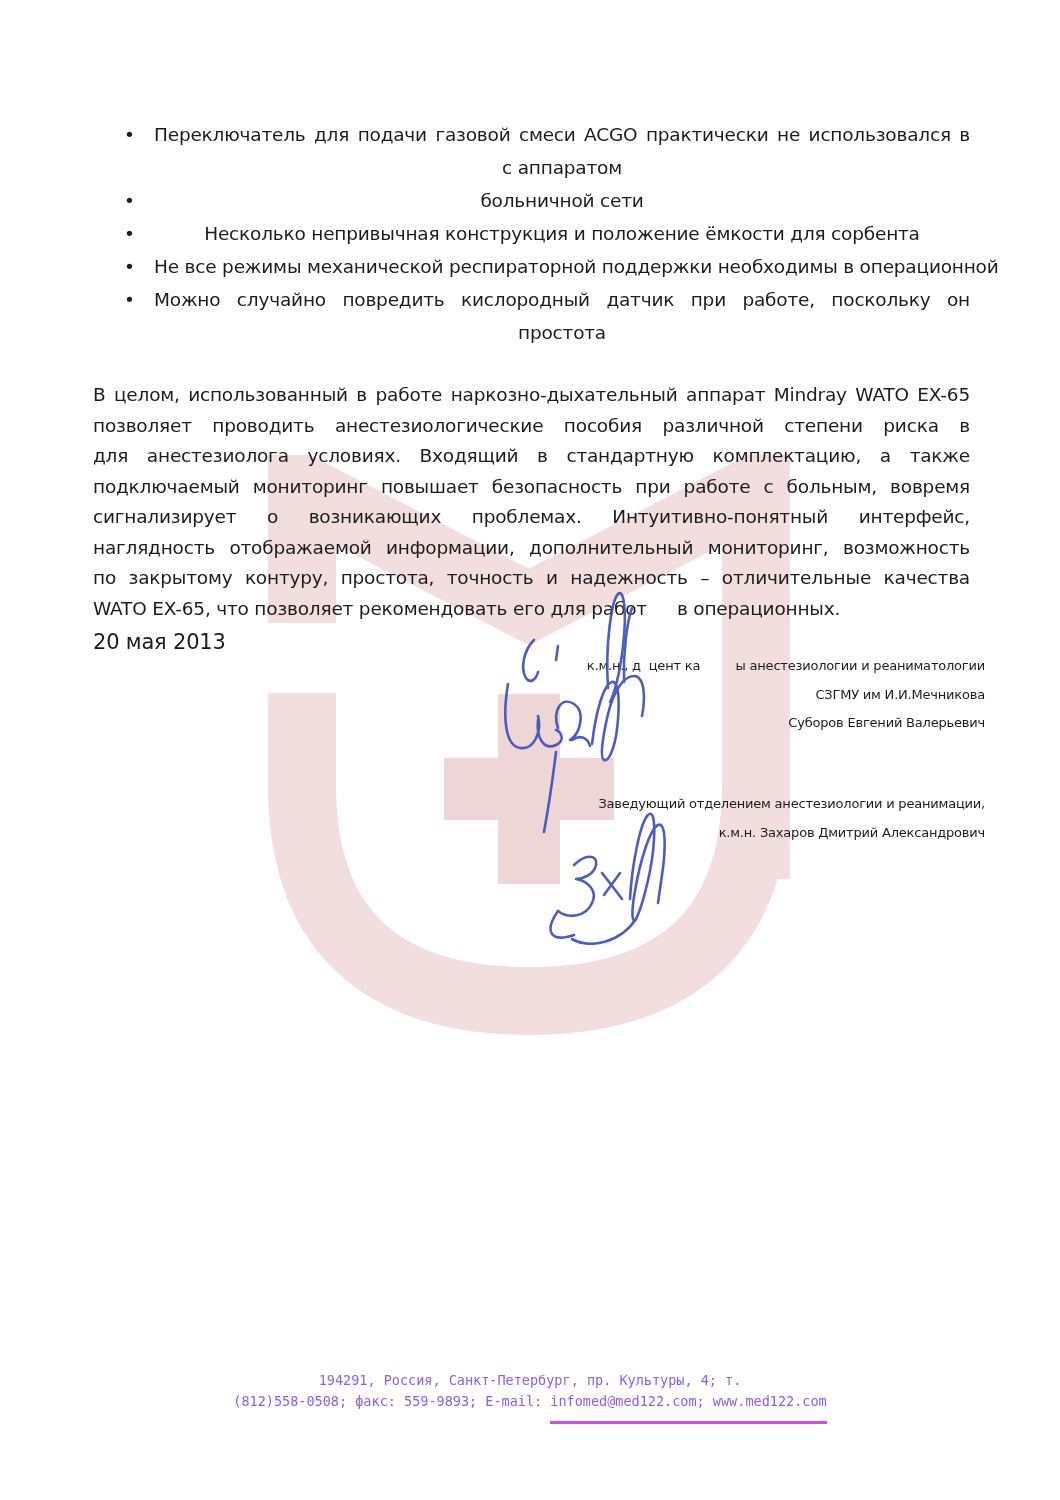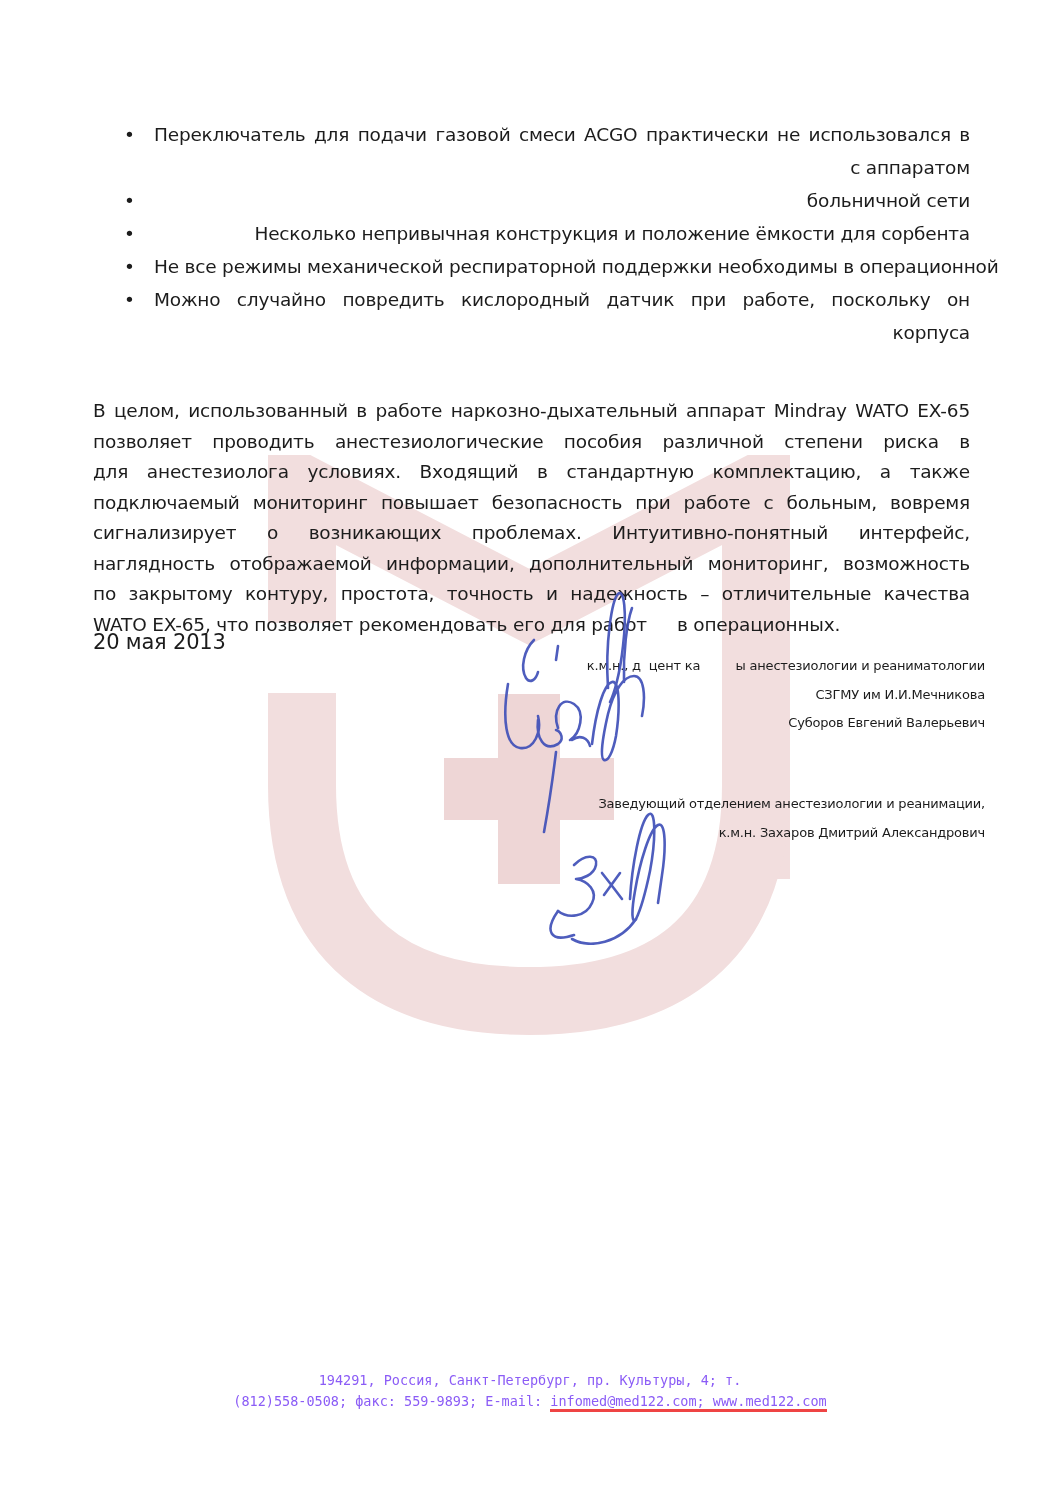--- a/index.html
+++ b/index.html
@@ -10,41 +10,41 @@
   
   #watermark{left:266px;top:455px;}
 
   
   .bullets{left:120px;top:118px;width:850px;}
   .bullet-item{display:flex;align-items:flex-start;}
   .bullet-marker{width:30px;flex:0 0 30px;font-size:18.5px;line-height:33px;text-align:left;padding-left:4px;}
   .bullet-text{flex:1;}
   .line{font-size:18.5px;line-height:33px;height:33px;letter-spacing:-0.2px;overflow:hidden;white-space:nowrap;}
   .jline{white-space:normal;text-align:justify;text-align-last:justify;}
-  .lline{text-align:right;}
+  .lline{text-align:center;}
 
   
-  .paragraph{left:93px;top:396px;width:877px;}
+  .paragraph{left:93px;top:380px;width:877px;}
   .para-line{font-size:18.5px;line-height:30.5px;height:30.5px;letter-spacing:-0.2px;overflow:hidden;}
   .para-jline{text-align:justify;text-align-last:justify;white-space:normal;}
   .para-lline{text-align:left;white-space:nowrap;}
   .gap{display:inline-block;width:30px;}
 
   .date{left:93px;top:630px;font-size:21px;letter-spacing:-0.2px;}
 
   .sigblock1{right:75px;top:652px;width:640px;text-align:right;}
   .sigblock2{right:75px;top:766px;width:640px;text-align:right;margin-top:24px;}
   .sig-line{font-size:13px;line-height:28.5px;letter-spacing:-0.2px;}
   .pre{white-space:pre;}
 
   
   .footer{left:180px;top:1370px;width:700px;text-align:center;color:#8b5cf6;
           font-family:"DejaVu Sans Mono","Liberation Mono",monospace;}
   .footer-line{font-size:13.5px;line-height:20.5px;}
-  .footer-links{border-bottom:3px solid #ef4444;padding-bottom:0px;text-align:center;}
+  .footer-links{border-bottom:3px solid #d946ef;padding-bottom:12px;text-align:center;}
 
   svg{display:block;}
 </style>
 </head>
 <body>
 
 <div class="page">
 
   <svg id="watermark" class="abs" width="526" height="585" viewBox="0 0 526 585" aria-hidden="true">
     <path d="M 36 168 L 36 34 L 263 152 L 490 34 L 490 424" fill="none" stroke="#f2dede" stroke-width="68" stroke-linejoin="miter"></path>
@@ -81,21 +81,21 @@
       <span class="bullet-marker">•</span>
       <div class="bullet-text">
         <div class="line lline">Не все режимы механической респираторной поддержки необходимы в операционной</div>
       </div>
     </div>
 
     <div class="bullet-item">
       <span class="bullet-marker">•</span>
       <div class="bullet-text">
         <div class="line jline">Можно случайно повредить кислородный датчик при работе, поскольку он выступает из</div>
-        <div class="line lline">корпуса</div>
+        <div class="line lline">простота</div>
       </div>
     </div>
 
   </div>
 
   <div class="abs paragraph">
     <div class="para-line para-jline">В целом, использованный в работе наркозно-дыхательный аппарат Mindray WATO EX-65</div>
     <div class="para-line para-jline">позволяет проводить анестезиологические пособия различной степени риска в комфортных</div>
     <div class="para-line para-jline">для анестезиолога условиях. Входящий в стандартную комплектацию, а также дополнительно</div>
     <div class="para-line para-jline">подключаемый мониторинг повышает безопасность при работе с больным, вовремя</div>

